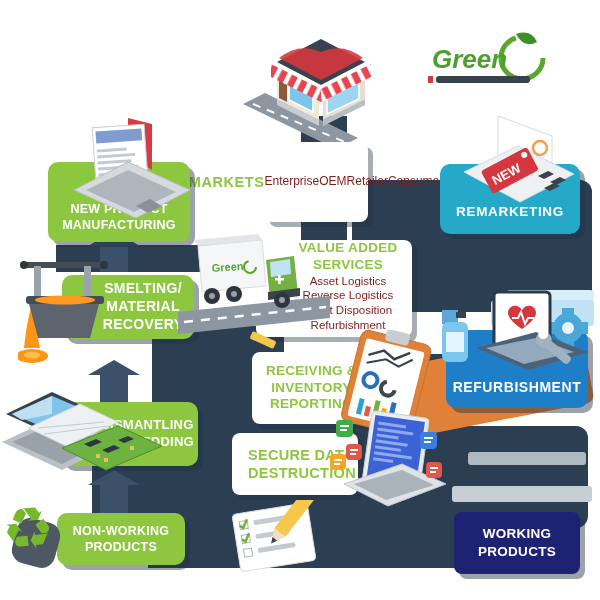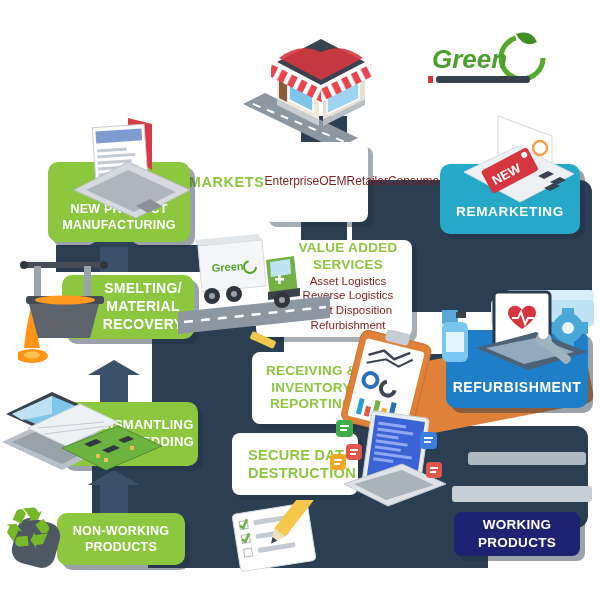--- a/index.html
+++ b/index.html
@@ -328,18 +328,18 @@
     </g>
     <g transform="rotate(38 80 20)">
       <rect x="60" y="-14" width="14" height="10" rx="3" fill="#ef7a85"></rect>
       <rect x="60" y="-5" width="14" height="5" fill="#c7cdd3"></rect>
       <rect x="60" y="0" width="14" height="46" fill="#f5c84c"></rect>
       <polygon points="60,46 74,46 67,60" fill="#efe0c0"></polygon>
       <polygon points="64,54 70,54 67,60" fill="#39424e"></polygon>
     </g>
   </svg>
 
-  <div class="navybox" style="left:454px;top:512px;width:126px;height:44px;align-items:center;justify-content:center;">
+  <div class="navybox" style="left:454px;top:512px;width:126px;height:62px;align-items:center;justify-content:center;">
     <div class="stage-label" style="font-size:13.5px;line-height:1.35;">WORKING
 PRODUCTS</div>
   </div>
 
 </div>
 
 </body></html>

